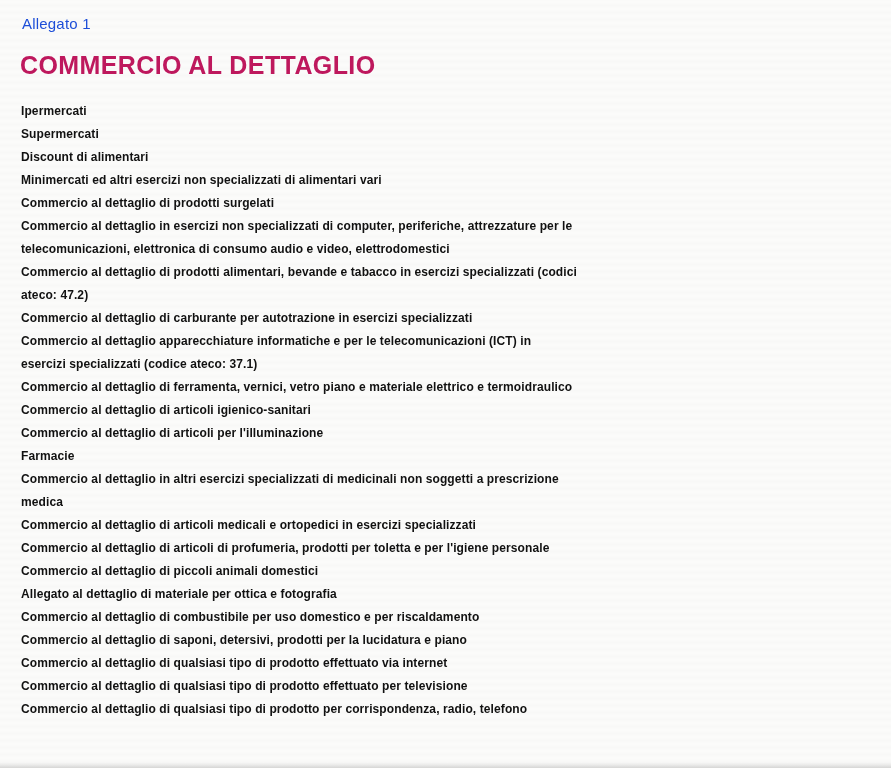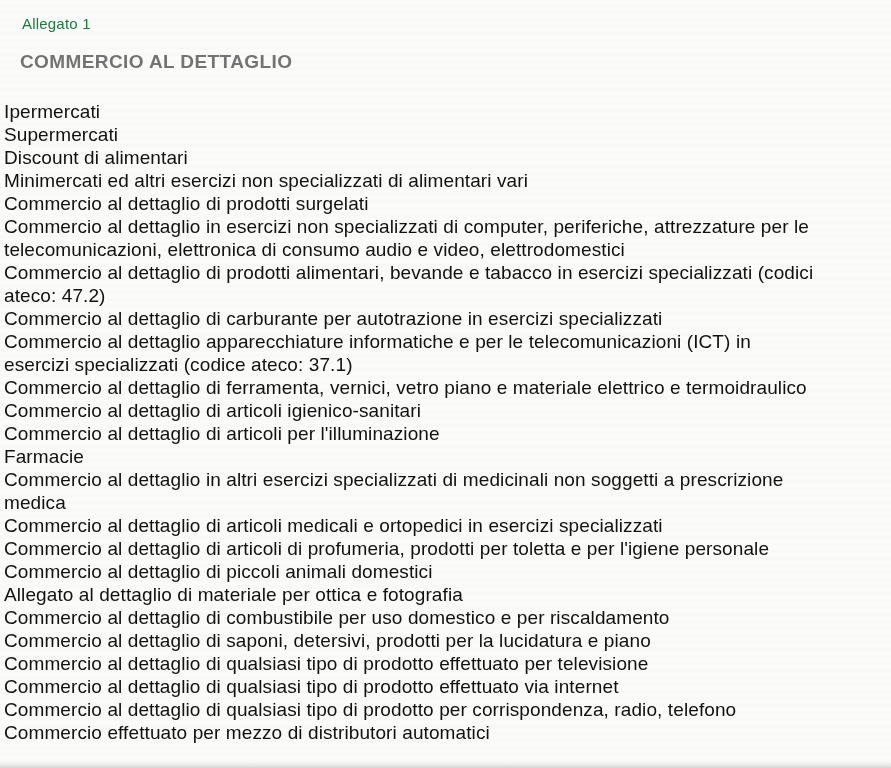--- a/index.html
+++ b/index.html
@@ -19,40 +19,41 @@
   .page {
     position: absolute;
     inset: 0;
   }
   .annex {
     position: absolute;
     left: 22px;
     top: 15px;
     font-size: 15px;
     letter-spacing: 0.2px;
-    color: #15803d;
+    color: #1d4ed8;
   }
   .title {
     position: absolute;
     left: 20px;
     top: 51px;
-    font-size: 19px;
+    font-size: 25px;
     font-weight: bold;
     letter-spacing: 0.4px;
-    color: #737373;
+    color: #be185d;
   }
   .list {
     position: absolute;
-    left: 4px;
+    left: 21px;
     top: 100px;
     width: 864px;
-    font-size: 19px;
+    font-size: 12px;
     line-height: 23px;
     letter-spacing: 0.1px;
     color: #111111;
+    font-weight: bold;
   }
   .item {
     white-space: pre-wrap; 
   }
   .scan-edge-bottom {
     position: absolute;
     left: 0;
     bottom: 0;
     width: 100%;
     height: 6px;
@@ -87,20 +88,19 @@
     <div class="item">Commercio al dettaglio di articoli per l'illuminazione</div>
     <div class="item">Farmacie</div>
     <div class="item">Commercio al dettaglio in altri esercizi specializzati di medicinali non soggetti a prescrizione
 medica</div>
     <div class="item">Commercio al dettaglio di articoli medicali e ortopedici in esercizi specializzati</div>
     <div class="item">Commercio al dettaglio di articoli di profumeria, prodotti per toletta e per l'igiene personale</div>
     <div class="item">Commercio al dettaglio di piccoli animali domestici</div>
     <div class="item">Allegato al dettaglio di materiale per ottica e fotografia</div>
     <div class="item">Commercio al dettaglio di combustibile per uso domestico e per riscaldamento</div>
     <div class="item">Commercio al dettaglio di saponi, detersivi, prodotti per la lucidatura e piano</div>
+    <div class="item">Commercio al dettaglio di qualsiasi tipo di prodotto effettuato via internet</div>
     <div class="item">Commercio al dettaglio di qualsiasi tipo di prodotto effettuato per televisione</div>
-    <div class="item">Commercio al dettaglio di qualsiasi tipo di prodotto effettuato via internet</div>
     <div class="item">Commercio al dettaglio di qualsiasi tipo di prodotto per corrispondenza, radio, telefono</div>
-    <div class="item">Commercio effettuato per mezzo di distributori automatici</div>
   </div>
 
   <div class="scan-edge-bottom"></div>
 </div>
 
 </body></html>

